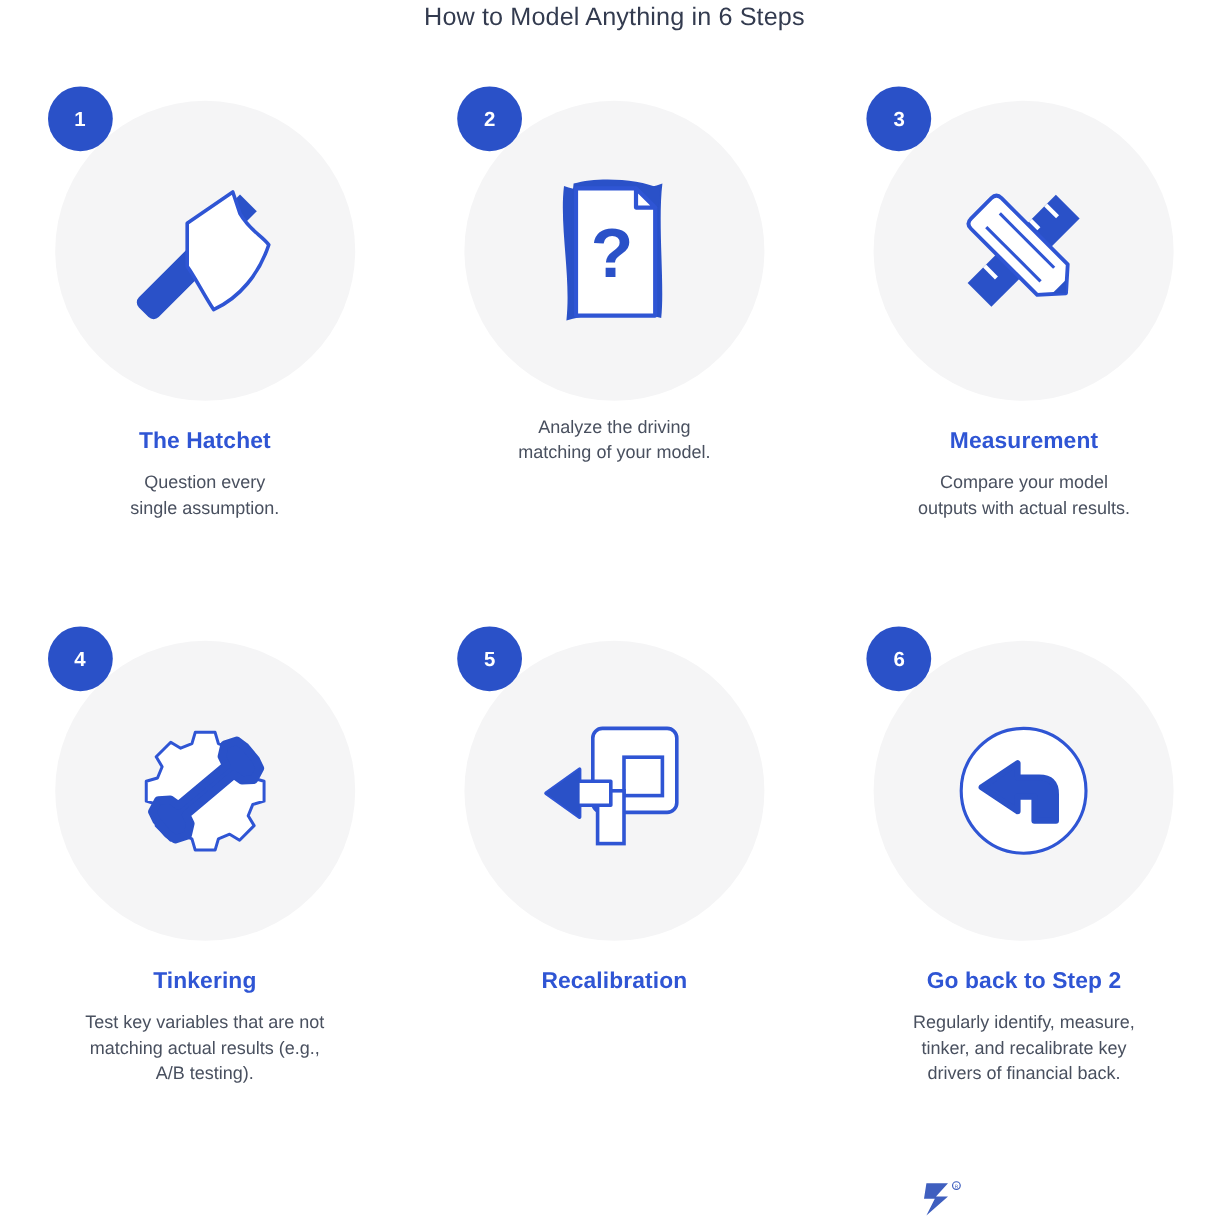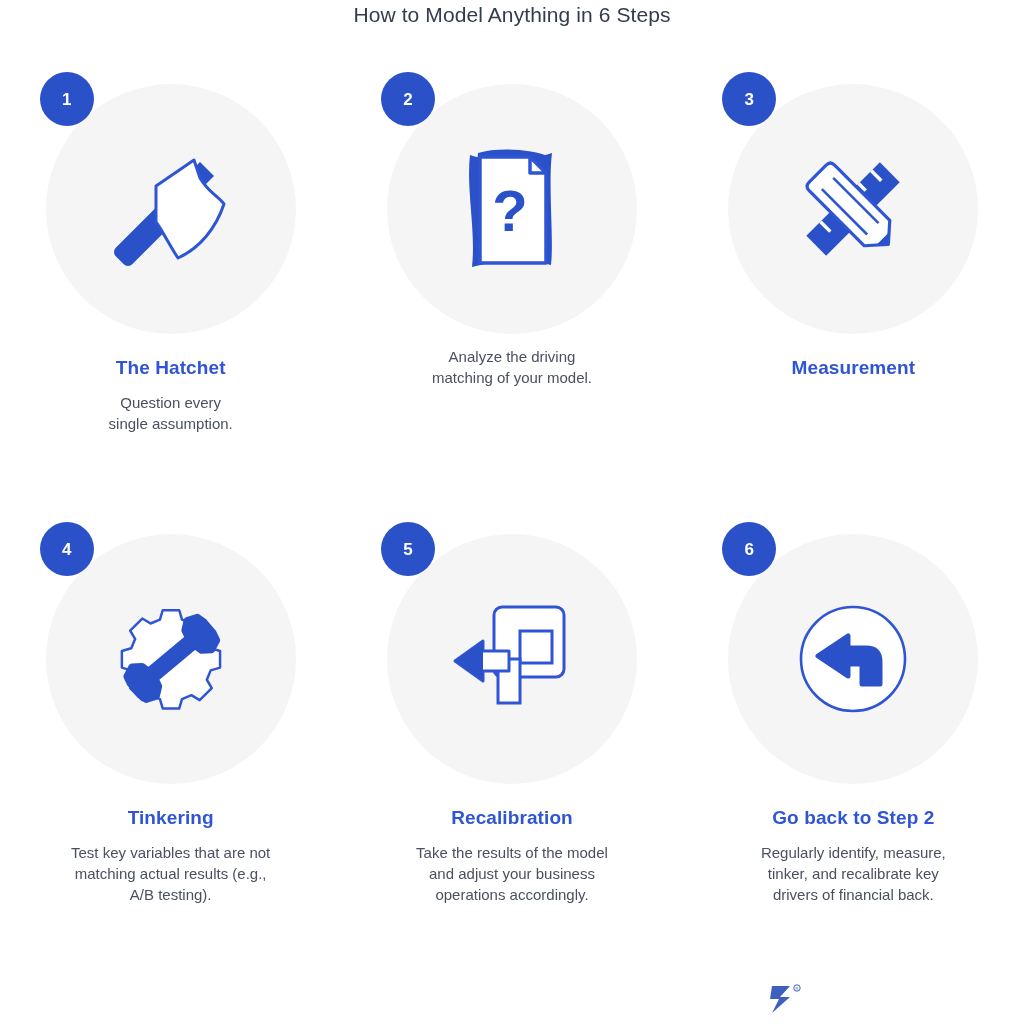--- a/index.html
+++ b/index.html
@@ -131,20 +131,22 @@
             <g transform="rotate(45 70 70)">
               <path d="M20 58 Q20 52 26 52 L104 52 L120 70 L104 88 L26 88 Q20 88 20 82 Z" fill="#ffffff" stroke="#2f55d4" stroke-width="3.2" stroke-linejoin="round"></path>
               <line x1="34" y1="62" x2="98" y2="62" stroke="#2f55d4" stroke-width="2.6"></line>
               <line x1="34" y1="78" x2="98" y2="78" stroke="#2f55d4" stroke-width="2.6"></line>
               <path d="M112 62 L120 70 L112 78 Z" fill="#2a51c8"></path>
             </g>
           </svg>
         </div>
       </div>
       <div class="step-title">Measurement</div>
+      <div class="step-desc">Compare your model
+outputs with actual results.</div>
     </div>
 
     <div class="step">
       <div class="circle-wrap">
         <div class="disc"></div>
         <div class="badge">4</div>
         <div class="art">
           <svg width="130" height="130" viewBox="0 0 130 130">
 
             <g transform="rotate(-45 65 65)">
@@ -175,23 +177,20 @@
           <svg width="130" height="120" viewBox="0 0 130 120">
             <rect x="47" y="8" width="70" height="70" rx="8" ry="8" fill="#ffffff" stroke="#2f55d4" stroke-width="3"></rect>
             <rect x="73" y="32" width="32" height="32" fill="#ffffff" stroke="#2f55d4" stroke-width="3"></rect>
             <rect x="51" y="60" width="22" height="44" fill="#ffffff" stroke="#2f55d4" stroke-width="3"></rect>
             <path d="M62 52 L62 72 L36 72 L36 82 L8 62 L36 42 L36 52 Z" fill="#ffffff" stroke="#2f55d4" stroke-width="3" stroke-linejoin="round"></path>
             <path d="M36 42 L36 82 L8 62 Z" fill="#2a51c8"></path>
           </svg>
         </div>
       </div>
       <div class="step-title">Recalibration</div>
-      <div class="step-desc">Take the results of the model
-and adjust your business
-operations accordingly.</div>
     </div>
 
     <div class="step">
       <div class="circle-wrap">
         <div class="disc"></div>
         <div class="badge">6</div>
         <div class="art">
           <svg width="110" height="110" viewBox="0 0 110 110">
             <circle cx="55" cy="55" r="52" fill="#ffffff" stroke="#2f55d4" stroke-width="2.6"></circle>
             <path d="M50 32 L50 44 L68 44 Q82 44 82 58 L82 80 L64 80 L64 60 L50 60 L50 72 L20 52 Z" fill="#2a51c8" stroke="#2a51c8" stroke-width="5" stroke-linejoin="round"></path>

